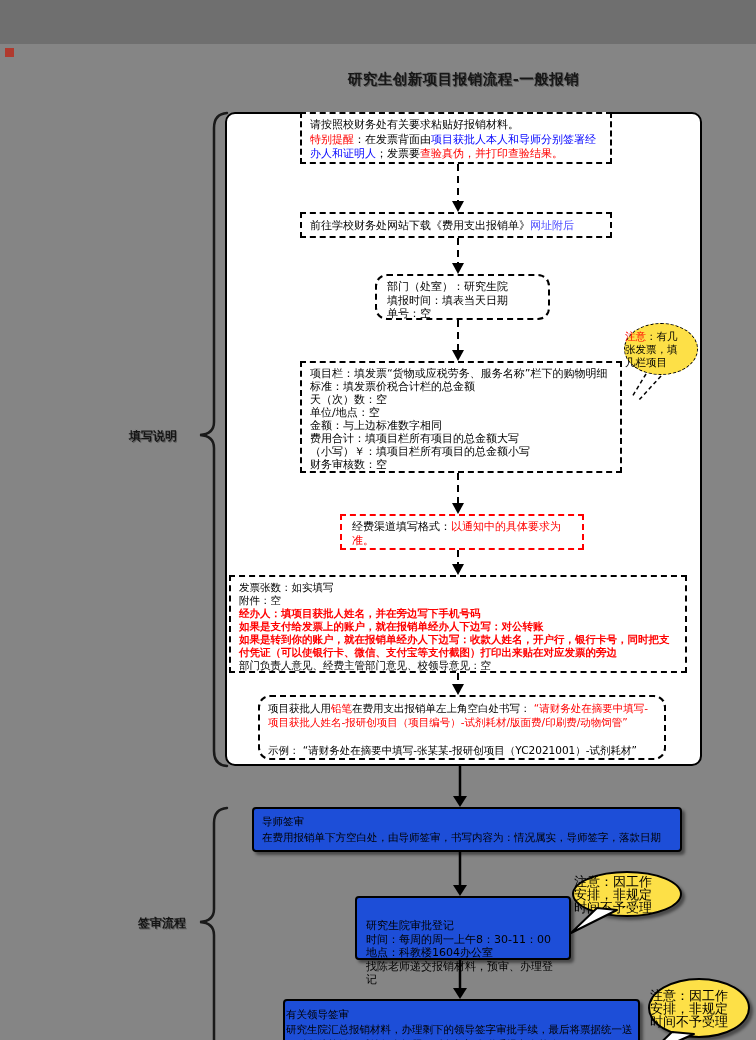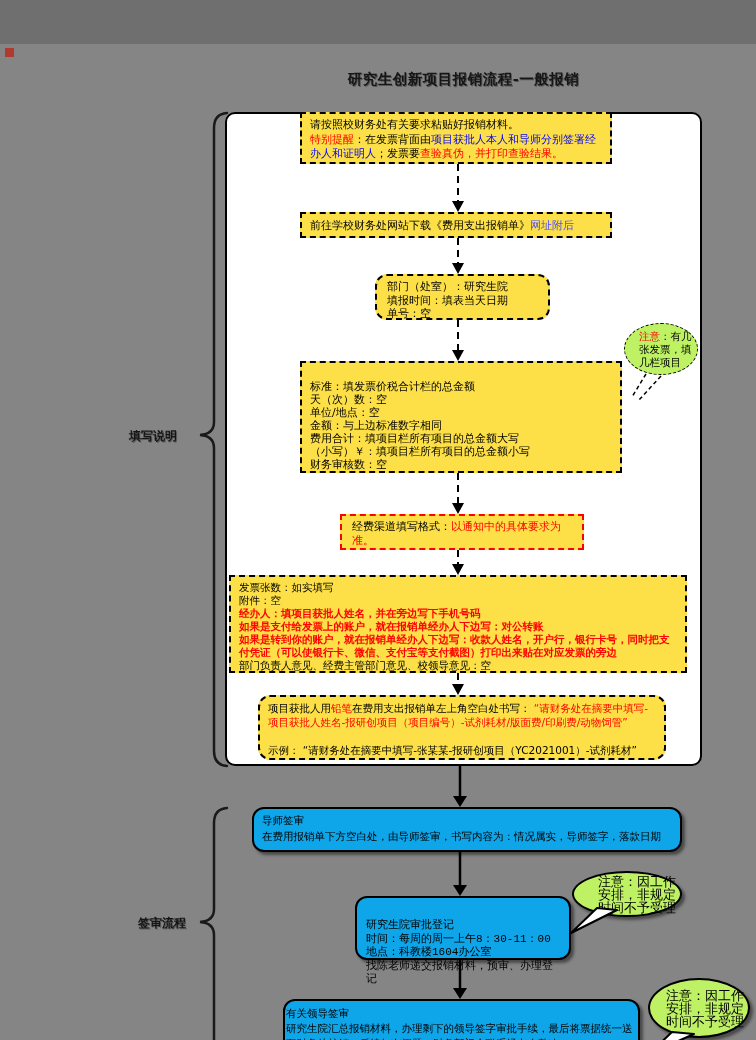--- a/index.html
+++ b/index.html
@@ -6,27 +6,27 @@
   body{background:#6f6f6f;font-family:"DejaVu Sans",sans-serif;}
   #canvas{position:relative;width:756px;height:1040px;background:#858585;overflow:hidden;
           font-family:"DejaVu Sans",sans-serif;color:#000;margin-top:44px;}
   #canvas *{box-sizing:border-box;}
   .title{position:absolute;left:225px;top:26px;width:477px;text-align:center;
          font-size:14.5px;font-weight:bold;color:#161616;letter-spacing:.5px;
          text-shadow:1px 1px 0 rgba(0,0,0,.35);}
   .section-label{position:absolute;width:66px;text-align:right;font-size:12px;font-weight:bold;
          color:#151515;text-shadow:1px 1px 0 rgba(0,0,0,.3);}
   .panel{position:absolute;background:#ffffff;border:2px solid #000;border-radius:10px;}
-  .dashed-box{position:absolute;background:#fde047;border:2px dashed #000;
+  .dashed-box{position:absolute;background:#ffffff;border:2px dashed #000;
          font-size:11px;line-height:14px;padding:4px 8px;}
-  .solid-box{position:absolute;background:#0ea5e9;border:2px solid #000;border-radius:12px;
+  .solid-box{position:absolute;background:#1d4ed8;border:2px solid #000;border-radius:4px;
          font-size:11px;line-height:15px;padding:5px 9px;
-         box-shadow:3px 3px 3px rgba(0,0,0,.45);font-family:Liberation Mono, monospace;}
-  .bubble{position:absolute;background:#bef264;border:2px solid #000;border-radius:50%;
-         display:flex;align-items:center;justify-content:flex-end;
+         box-shadow:3px 3px 3px rgba(0,0,0,.45);}
+  .bubble{position:absolute;background:#fde047;border:2px solid #000;border-radius:50%;
+         display:flex;align-items:center;justify-content:flex-start;
          box-shadow:3px 3px 3px rgba(0,0,0,.45);}
   .bubble.dashed{border-style:dashed;box-shadow:none;border-width:1.5px;}
   .bubble .txt{font-size:13px;line-height:13px;text-align:left;}
   .rounded{border-radius:12px;}
   .link{color:#4d4dff;text-decoration:none;cursor:pointer;}
   svg.layer{position:absolute;left:0;top:0;pointer-events:none;}
   .red-dot{position:absolute;left:5px;top:4px;width:9px;height:9px;background:#b03a2e;}
 </style>
 </head>
 <body>
@@ -52,21 +52,21 @@
 
   <div class="dashed-box" style="left:300px;top:168px;width:312px;height:26px;line-height:16px;">
     <span><span>前往学校财务处网站下载《费用支出报销单》</span></span><a class="link">网址附后</a>
   </div>
 
   <div class="bubble dashed" style="left:624px;top:279px;width:74px;height:52px;">
     <div class="txt" style="width:58px;font-size:10.5px;"><span style="color: rgb(255, 0, 0);">注意</span><span>：有几张发票，填几栏项目</span></div>
   </div>
 
   <div class="dashed-box" style="left:300px;top:317px;width:322px;height:112px;line-height:13px;">
-    <span><br><span>标准：填发票价税合计栏的总金额</span><br><span>天（次）数：空</span><br><span>单位/地点：空</span><br><span>金额：与上边标准数字相同</span><br><span>费用合计：填项目栏所有项目的总金额大写</span><br><span>（小写）￥：填项目栏所有项目的总金额小写</span><br><span>财务审核数：空</span></span>
+    <span><span>项目栏：填发票“货物或应税劳务、服务名称”栏下的购物明细</span><br><span>标准：填发票价税合计栏的总金额</span><br><span>天（次）数：空</span><br><span>单位/地点：空</span><br><span>金额：与上边标准数字相同</span><br><span>费用合计：填项目栏所有项目的总金额大写</span><br><span>（小写）￥：填项目栏所有项目的总金额小写</span><br><span>财务审核数：空</span></span>
   </div>
 
   <div class="dashed-box" style="left:340px;top:470px;width:244px;height:36px;border-color:#ff0000;display:flex;align-items:flex-end;padding:0 10px;">
     <span><span>经费渠道填写格式：</span><span style="color: rgb(255, 0, 0);">以通知中的具体要求为准。</span></span>
   </div>
 
   <div class="dashed-box" style="left:229px;top:531px;width:458px;height:98px;font-size:10.5px;line-height:13px;">
     <span><span>发票张数：如实填写</span><br><span>附件：空</span><br><span style="color: rgb(255, 0, 0); font-weight: bold;">经办人：填项目获批人姓名，并在旁边写下手机号码</span><br><span style="color: rgb(255, 0, 0); font-weight: bold;">如果是支付给发票上的账户，就在报销单经办人下边写：对公转账</span><br><span style="color: rgb(255, 0, 0); font-weight: bold;">如果是转到你的账户，就在报销单经办人下边写：收款人姓名，开户行，银行卡号，同时把支付凭证（可以使银行卡、微信、支付宝等支付截图）打印出来贴在对应发票的旁边</span><br><span>部门负责人意见、经费主管部门意见、校领导意见：空</span></span>
   </div>
 

